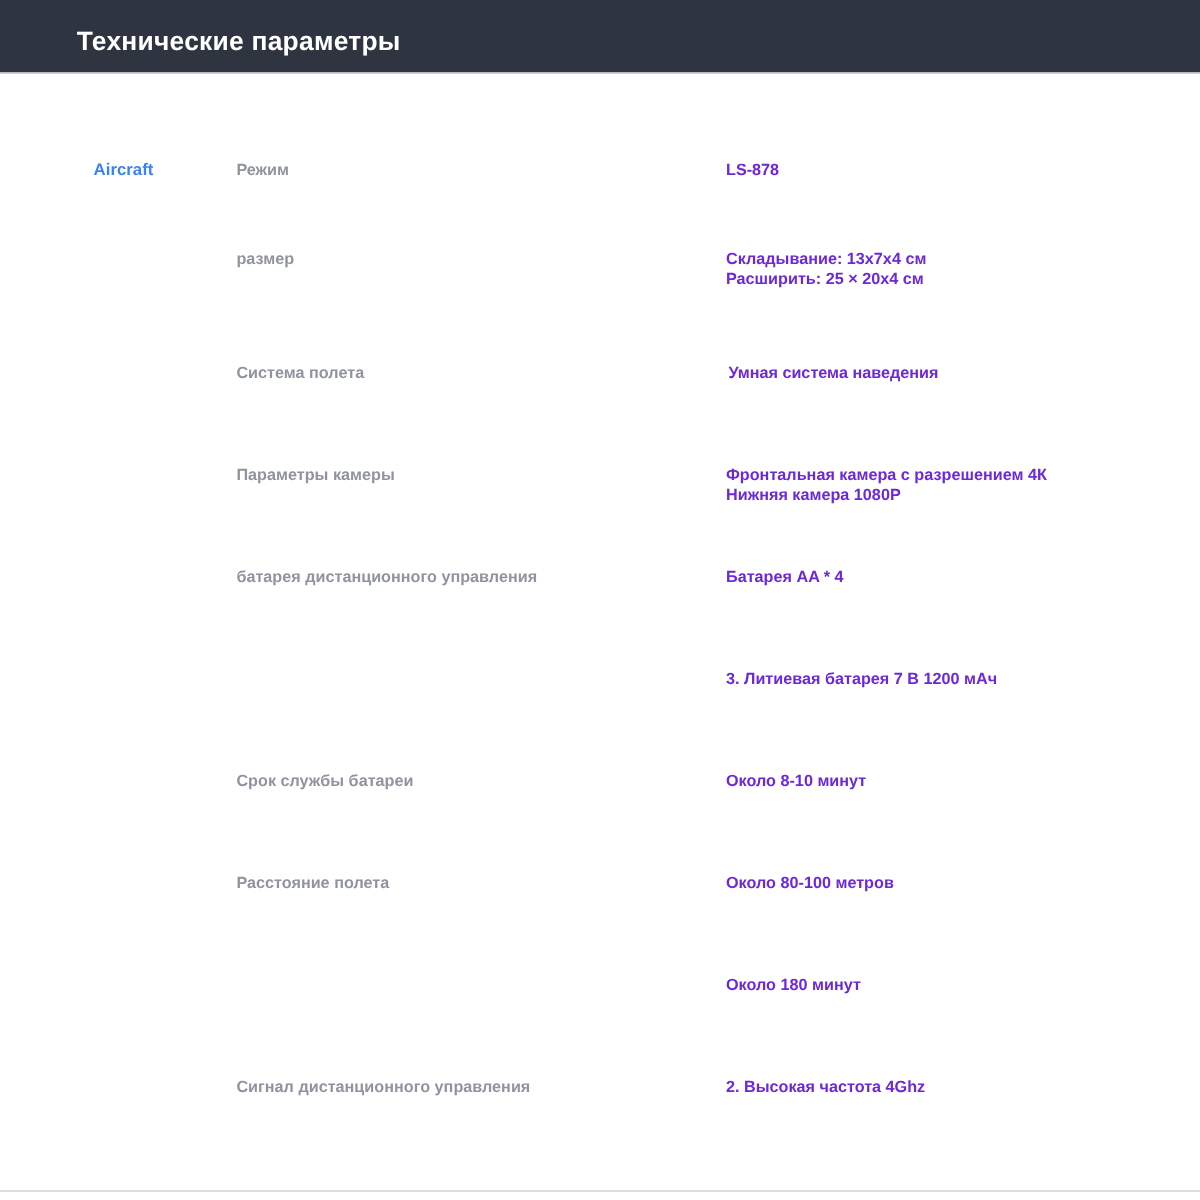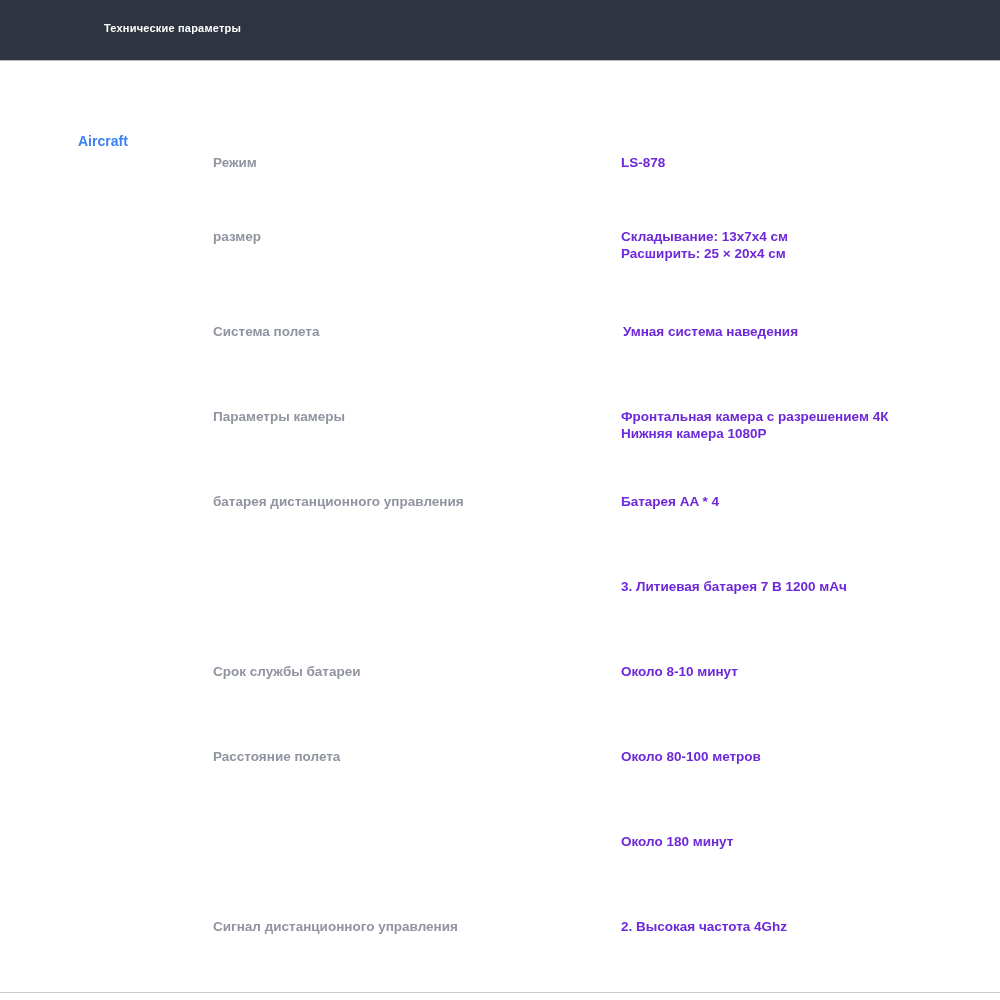--- a/index.html
+++ b/index.html
@@ -23,26 +23,25 @@
     width: 1000px;
     height: 61px;
     background: #2e3440;
     border-bottom: 1px solid #b9b6c0;
     box-sizing: border-box;
   }
   .header-title {
     position: absolute;
     left: 64px;
     top: 22px;
-    font-size: 11px;
+    font-size: 22px;
     font-weight: bold;
     color: #ffffff;
     letter-spacing: 0.2px;
     white-space: nowrap;
-    margin-left: 40px;
   }
 
   
   .spec-sheet {
     position: absolute;
     left: 0;
     top: 61px;
     width: 1000px;
     height: 939px;
   }
@@ -52,24 +51,23 @@
     left: 78px;
     top: 72px;
     font-size: 14px;
     font-weight: bold;
     color: #3b82f6;
     white-space: nowrap;
   }
 
   .spec-row {
     position: absolute;
-    left: 16px;
+    left: 0;
     width: 848px;
     height: 85px;
-    margin-top: 21px;
   }
 
   .spec-label {
     position: absolute;
     left: 197px;
     top: 0;
     width: 390px;
     font-size: 13.5px;
     font-weight: bold;
     color: #9094a0;

